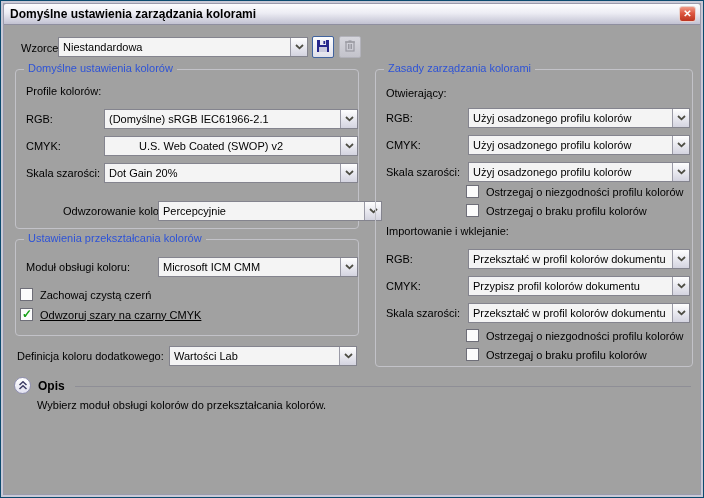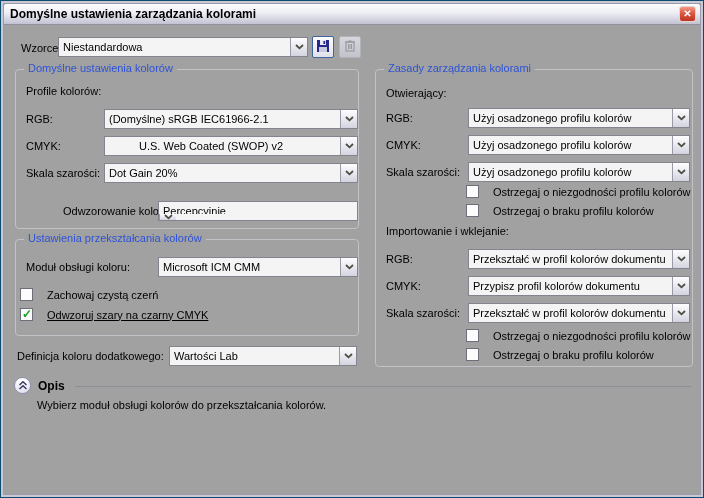--- a/index.html
+++ b/index.html
@@ -34,21 +34,21 @@
   .combo-text{flex:1;padding:3px 4px 0 4px;white-space:nowrap;overflow:hidden;background:#F4F4F4;}
   .combo-btn{
     width:17px;background:linear-gradient(180deg,#FEFEFE 0%,#E9E9F0 50%,#D4D4E0 100%);
     border-left:1px solid #9A9AA6;display:flex;align-items:center;justify-content:center;cursor:pointer;
   }
   .groupbox{position:absolute;border:1px solid #C2C2C8;border-radius:4px;}
   .legend{
     position:absolute;top:-8px;left:8px;background:#A1A1A1;padding:0 4px;
     color:#2E53D6;white-space:nowrap;
   }
-  .checkbox-row{position:absolute;display:flex;align-items:center;gap:14px;cursor:pointer;}
+  .checkbox-row{position:absolute;display:flex;align-items:center;gap:7px;cursor:pointer;}
   .checkbox{
     width:13px;height:13px;background:#FCFCFC;border:1px solid #6E6E78;position:relative;flex:0 0 13px;
   }
   .checkbox.checked::after{
     content:"✓";position:absolute;left:1px;top:-2px;color:#17A017;
     font-size:12px;font-weight:bold;
   }
   .tool-btn{
     position:absolute;width:22px;height:22px;display:flex;align-items:center;justify-content:center;
     border-radius:2px;cursor:pointer;padding:0;
@@ -75,21 +75,21 @@
   #lbl-wzorce{left:20px;top:41px;}
   #combo-wzorce{left:57px;top:36px;width:250px;}
   #btn-save{left:311px;top:35px;}
   #btn-trash{left:338px;top:35px;}
   
   #group-default{left:14px;top:68px;width:344px;height:160px;}
   #lbl-profiles{left:10px;top:15px;}
   #lbl-d-rgb{left:10px;top:43px;} #c-d-rgb{left:88px;top:39px;width:254px;}
   #lbl-d-cmyk{left:10px;top:70px;} #c-d-cmyk{left:88px;top:66px;width:254px;padding-left:30px;}
   #lbl-d-gray{left:10px;top:97px;} #c-d-gray{left:88px;top:93px;width:254px;}
-  #lbl-intent{left:10px;top:135px;margin-left:37px;} #c-intent{left:142px;top:131px;width:200px;flex-direction:column;}
+  #lbl-intent{left:10px;top:135px;margin-left:37px;} #c-intent{left:142px;top:131px;width:224px;}
   
   #group-conv{left:14px;top:238px;width:344px;height:97px;}
   #lbl-engine{left:10px;top:21px;} #c-engine{left:142px;top:17px;width:200px;}
   #cb-pureblack{left:4px;top:48px;}
   #cb-gray2k{left:4px;top:68px;text-decoration:underline;}
   
   #lbl-spot{left:16px;top:349px;}
   #c-spot{left:168px;top:345px;width:188px;}
   
   #group-policies{left:374px;top:68px;width:318px;height:298px;}

